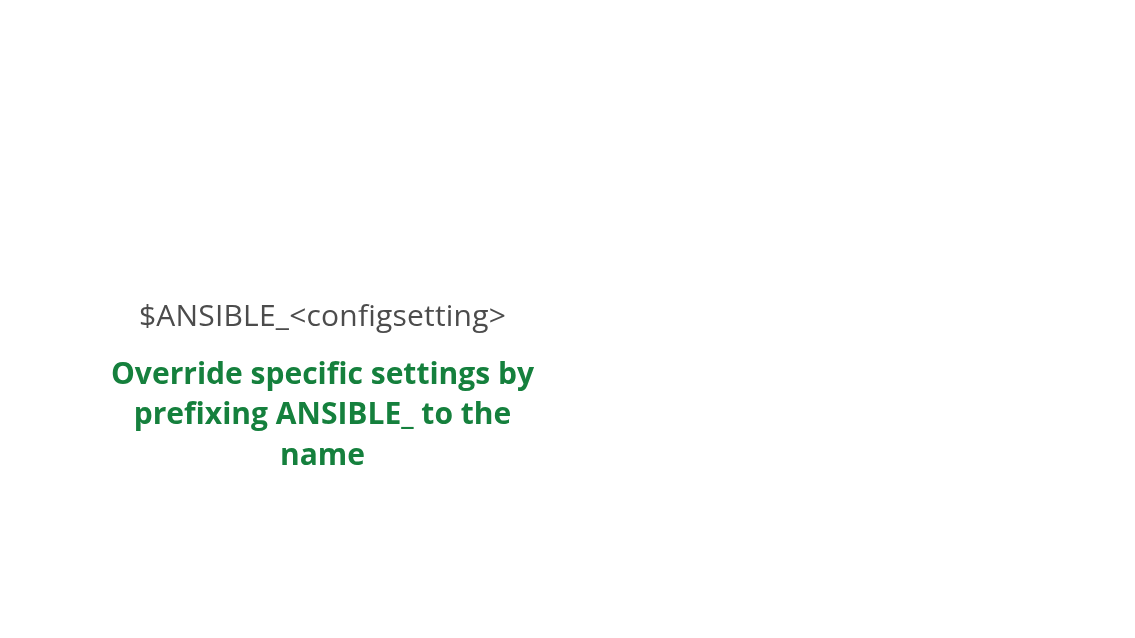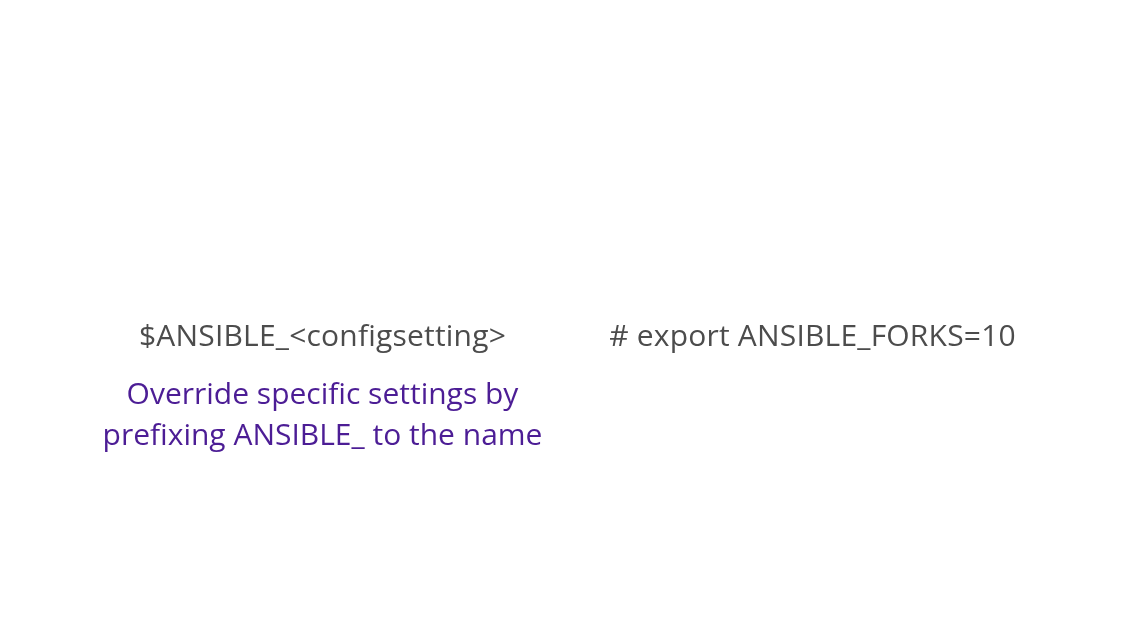--- a/index.html
+++ b/index.html
@@ -29,30 +29,29 @@
       text-align: center;
     }
     .heading {
       color: #4c4c4c;
       font-size: 30px;
       font-weight: 400;
       margin-bottom: 18px;
       letter-spacing: 0.2px;
     }
     .description {
-      color: #4c1d95;
+      color: #15803d;
       font-size: 30px;
-      font-weight: 400;
+      font-weight: 700;
       line-height: 1.35;
     }
   </style>
 </head>
 <body>
 
 <div class="columns">
   <div class="column">
     <div class="heading">$ANSIBLE_&lt;configsetting&gt;</div>
     <div class="description">Override specific settings by prefixing ANSIBLE_ to the name</div>
   </div>
   <div class="column">
-    <div class="heading"># export ANSIBLE_FORKS=10</div>
   </div>
 </div>
 
 </body></html>

